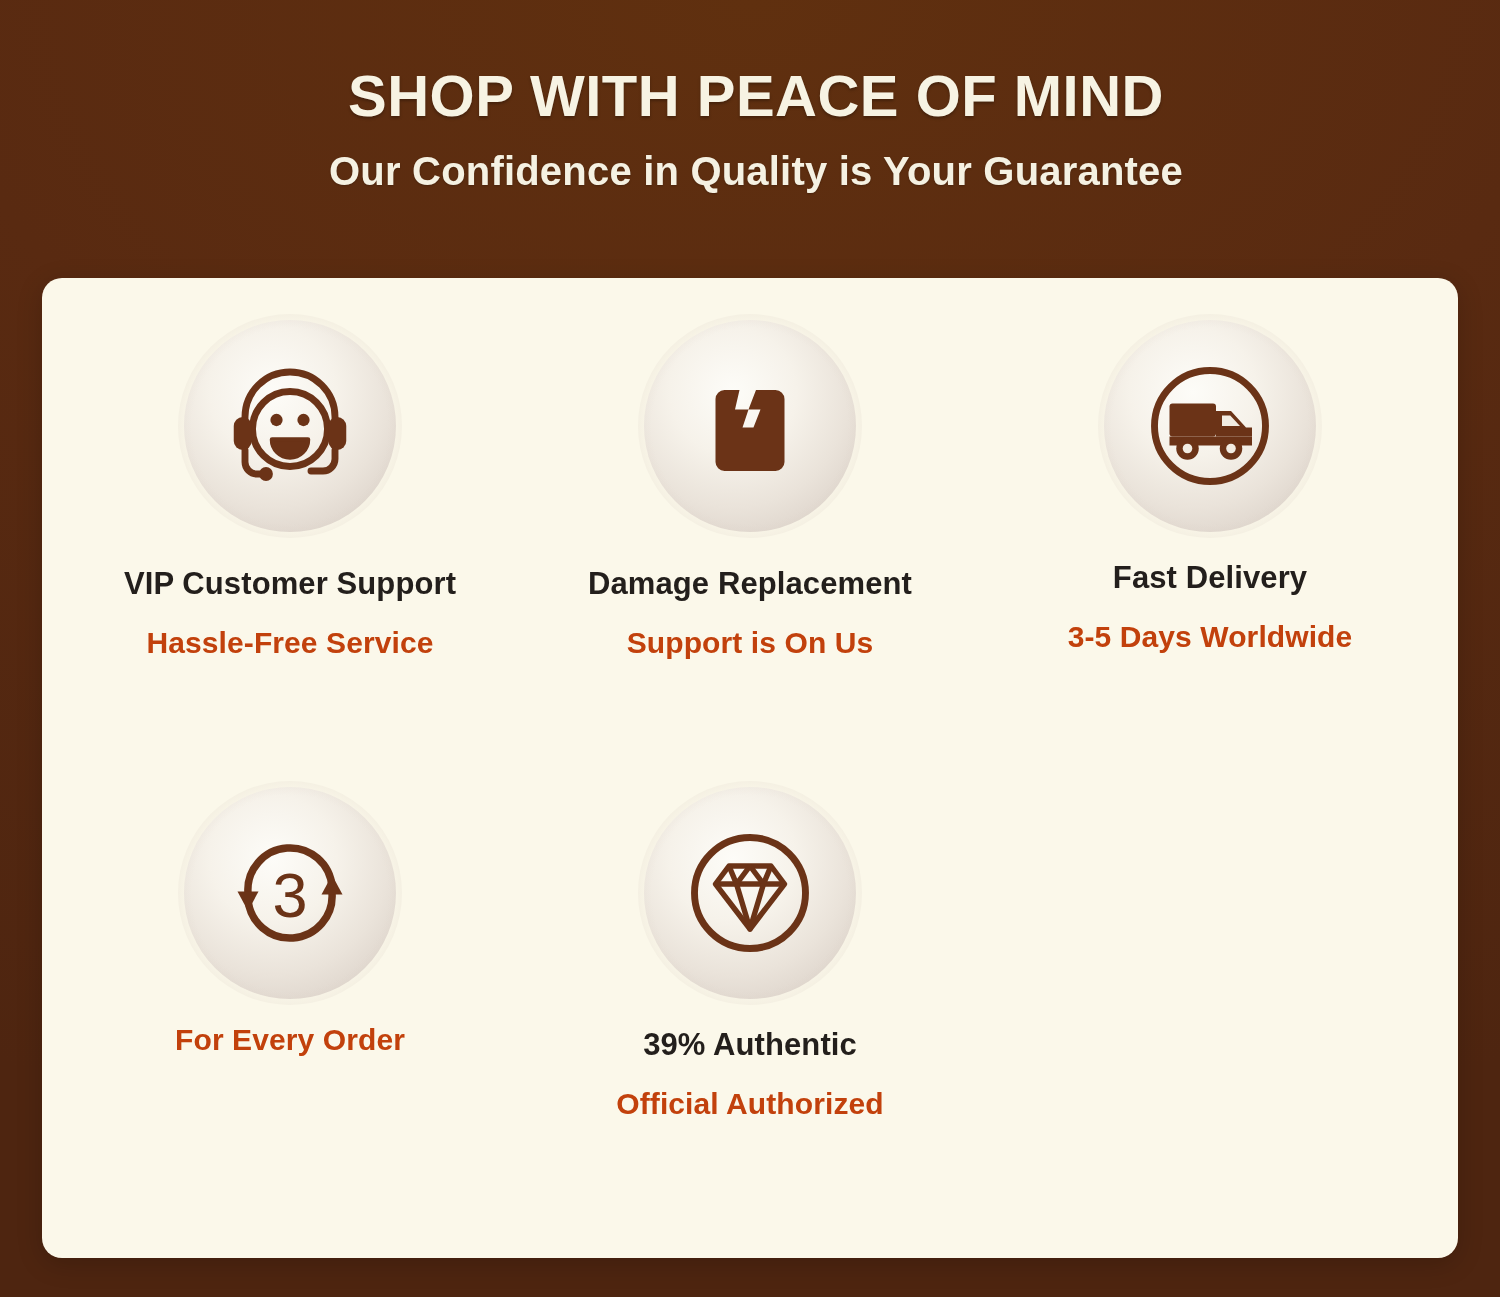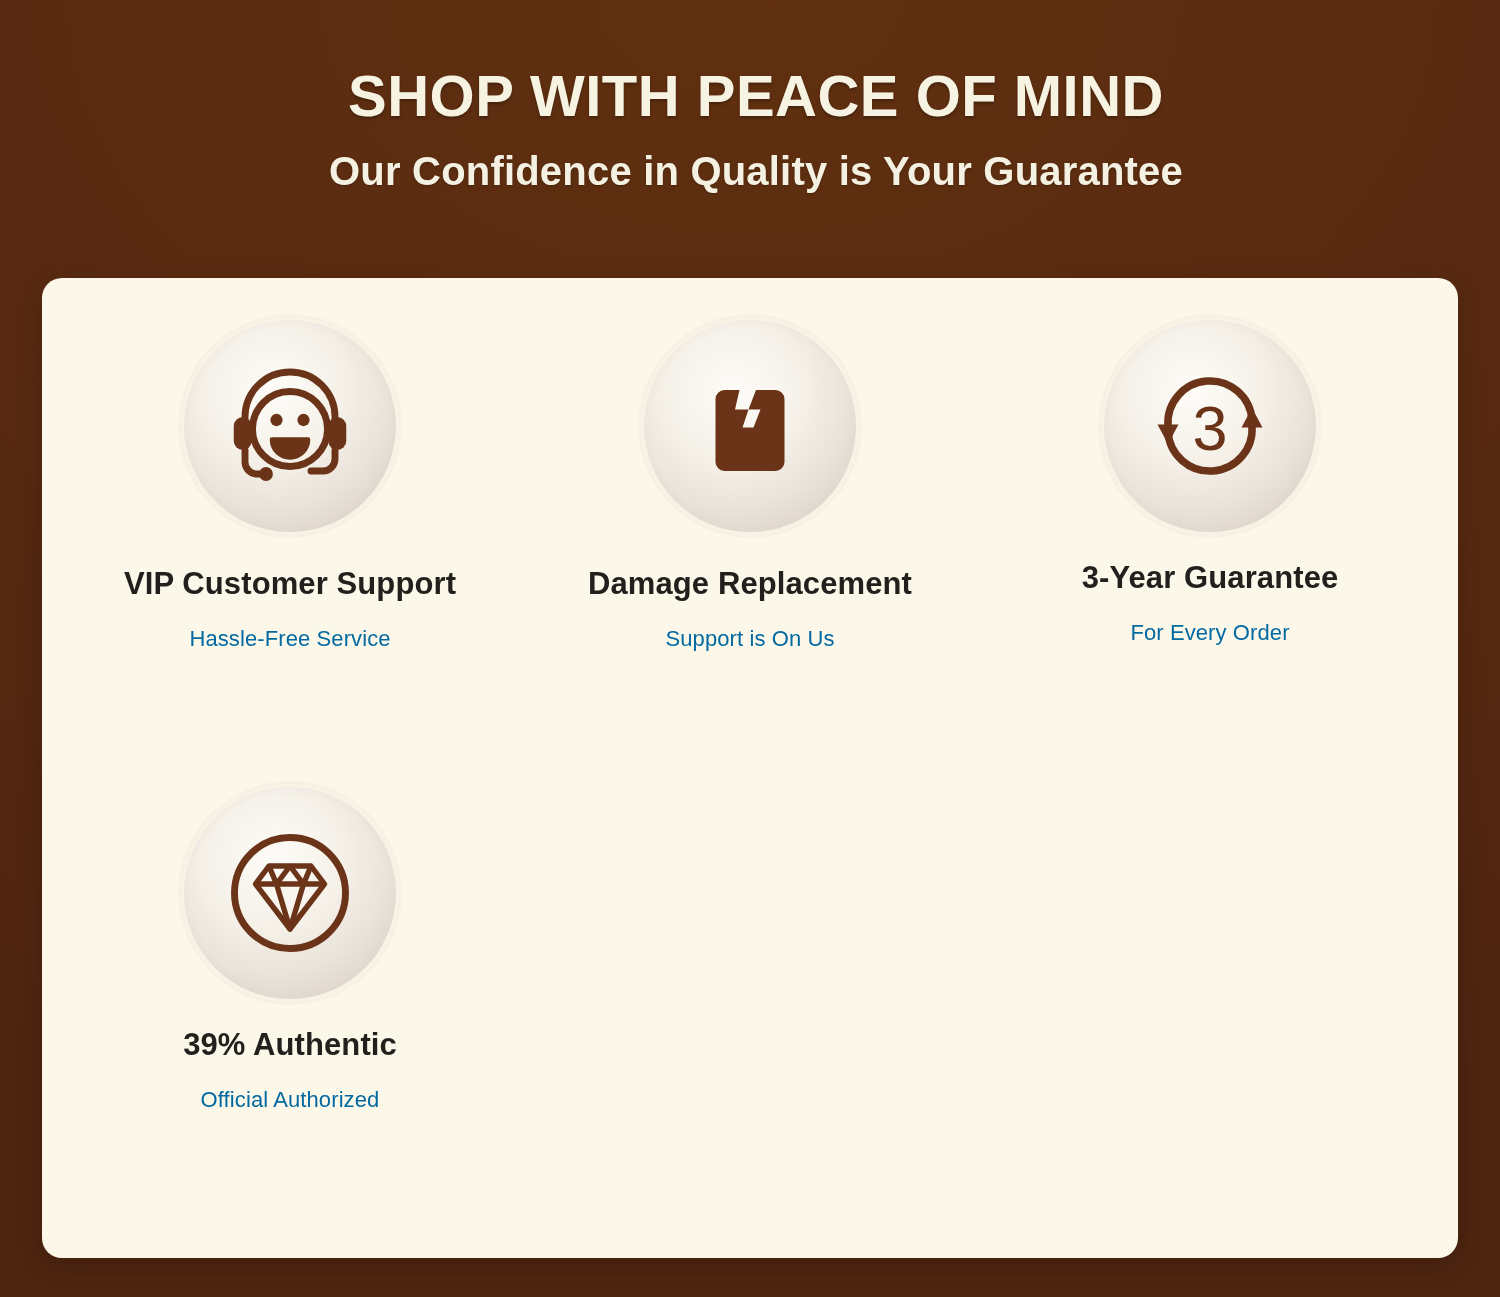--- a/index.html
+++ b/index.html
@@ -102,23 +102,23 @@
     margin-top:34px;
     font-size:31px;
     font-weight:700;
     color:#231f1c;
     letter-spacing:0.1px;
     text-align:center;
     white-space:nowrap;
   }
   .f-sub {
     margin-top:24px;
-    font-size:22px;
-    font-weight:400;
-    color:#0369a1;
+    font-size:30px;
+    font-weight:700;
+    color:#c2410c;
     letter-spacing:0.1px;
     text-align:center;
     white-space:nowrap;
   }
 
   .row2 .f-title { margin-top:28px; }
 </style>
 </head>
 <body>
 
@@ -161,36 +161,54 @@
                        a6 6 0 0 1 6 6 v42 a6 6 0 0 1 -6 6 h-34 a6 6 0 0 1 -6 -6 v-42
                        a6 6 0 0 1 6 -6 z" fill="#6b3317"></path>
             </svg>
           </span>
         </div>
         <div class="f-title">Damage Replacement</div>
         <div class="f-sub">Support is On Us</div>
       </div>
 
 
+      <div class="feature row2">
+        <div class="bubble">
+          <span>
+            <svg width="150" height="150" viewBox="0 0 100 100">
+              <circle cx="50" cy="50" r="37" fill="none" stroke="#6b3317" stroke-width="4.6"></circle>
+              <rect x="23" y="35" width="31" height="22" rx="2" fill="#6b3317"></rect>
+              <path d="M54 40 h10 l10 11 h4 v6 h-24 z" fill="#6b3317"></path>
+              <rect x="23" y="57" width="55" height="6" fill="#6b3317"></rect>
+              <circle cx="35" cy="65" r="7.5" fill="#6b3317"></circle>
+              <circle cx="35" cy="65" r="3.2" fill="#f2ece2"></circle>
+              <circle cx="64" cy="65" r="7.5" fill="#6b3317"></circle>
+              <circle cx="64" cy="65" r="3.2" fill="#f2ece2"></circle>
+              <path d="M58 43 h5.5 l6.5 7 h-12 z" fill="#f2ece2"></path>
+            </svg>
+          </span>
+        </div>
+        <div class="f-title">Fast Delivery</div>
+        <div class="f-sub">3-5 Days Worldwide</div>
+      </div>
 
       <div class="feature row2">
         <div class="bubble">
           <span>
             <svg width="150" height="150" viewBox="0 0 100 100">
               <g fill="none" stroke="#6b3317" stroke-width="5" stroke-linecap="round">
                 <path d="M22 50 A28 28 0 0 1 78 46"></path>
                 <path d="M78 50 A28 28 0 0 1 22 54"></path>
               </g>
               <path d="M22 62 l-7 -13 h14 z" fill="#6b3317"></path>
               <path d="M78 38 l7 13 h-14 z" fill="#6b3317"></path>
               <text x="50" y="66" text-anchor="middle" font-family="Liberation Sans, sans-serif" font-size="42" font-weight="400" fill="#6b3317">3</text>
             </svg>
           </span>
         </div>
-        <div class="f-title">3-Year Guarantee</div>
         <div class="f-sub">For Every Order</div>
       </div>
 
       <div class="feature row2">
         <div class="bubble">
           <span>
             <svg width="150" height="150" viewBox="0 0 100 100">
               <circle cx="50" cy="50" r="37" fill="none" stroke="#6b3317" stroke-width="4.6"></circle>
               <g fill="none" stroke="#6b3317" stroke-width="3.6" stroke-linejoin="round">
                 <path d="M27 44 L36 32 h28 l9 12 L50 74 Z"></path>

